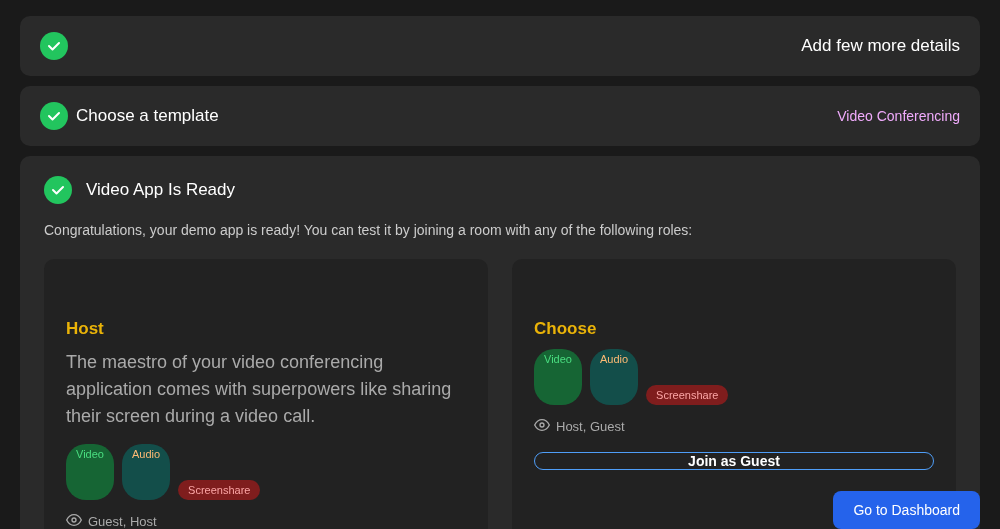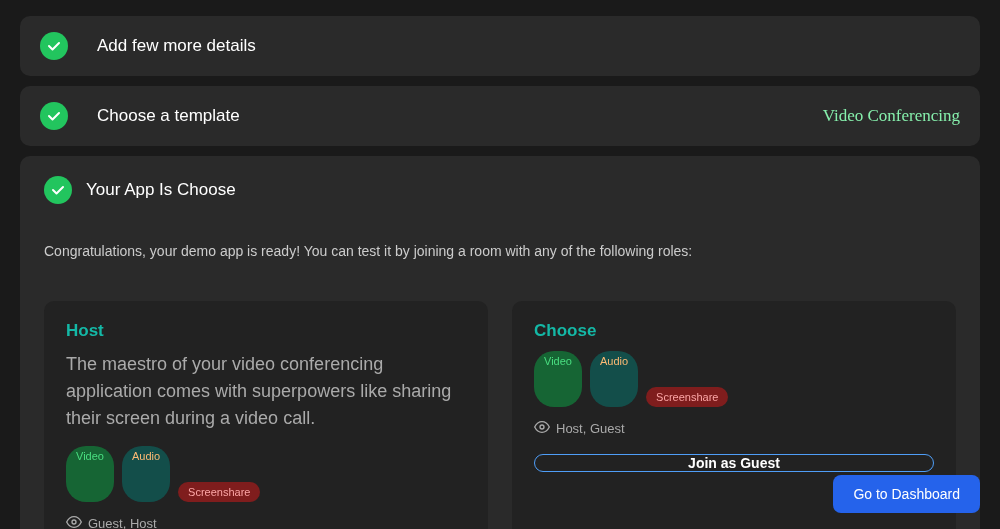--- a/index.html
+++ b/index.html
@@ -19,21 +19,22 @@
       flex-direction: column;
       gap: 10px;
     }
 
     .step-card {
       background: #2a2a2a;
       border-radius: 10px;
       padding: 16px 20px;
       display: flex;
       align-items: center;
-      gap: 29px;
+      gap: 8px;
+      justify-content: space-between;
     }
 
     .step-card.expanded {
       flex-direction: column;
       align-items: flex-start;
       padding: 20px 24px 24px;
     }
 
     .step-header {
       display: flex;
@@ -59,23 +60,22 @@
     }
 
     .step-title {
       font-size: 17px;
       font-weight: 500;
       color: #fff;
     }
 
     .step-subtitle {
       margin-left: auto;
-      color: #86efac;
-      font-size: 17px;
-      font-family: Liberation Serif, serif;
+      color: #f0abfc;
+      font-size: 14px;
     }
 
     .step-description {
       font-size: 14px;
       color: #ccc;
       margin-top: 8px;
       line-height: 1.5;
     }
 
     .roles-container {
@@ -88,22 +88,23 @@
     .role-card {
       flex: 1;
       background: #222;
       border-radius: 10px;
       padding: 20px 22px 22px;
     }
 
     .role-title {
       font-size: 17px;
       font-weight: 600;
-      color: #14b8a6;
+      color: #eab308;
       margin-bottom: 10px;
+      margin-top: 40px;
     }
 
     .role-description {
       font-size: 18px;
       color: #aaa;
       line-height: 1.5;
       margin-bottom: 14px;
     }
 
     .tags-row {
@@ -157,21 +158,21 @@
       border-radius: 16px;
       color: #fff;
       font-size: 14px;
       font-weight: 700;
       cursor: pointer;
       transition: background 0.15s;
     }
 
     .dashboard-button-container {
       position: absolute;
-      bottom: 16px;
+      bottom: 0;
       right: 20px;
       padding-left: 12px;
     }
 
     .dashboard-button {
       background: #2563eb;
       color: #fff;
       border: none;
       padding: 11px 20px;
       border-radius: 8px;
@@ -204,21 +205,21 @@
     <span class="step-subtitle">Video Conferencing</span>
   </div>
 
   <div class="step-card expanded">
     <div class="step-header">
       <div class="check-icon">
         <svg viewBox="0 0 16 16" fill="none" xmlns="http://www.w3.org/2000/svg">
           <path d="M3 8l3.5 3.5L13 5" stroke="white" stroke-width="2" stroke-linecap="round" stroke-linejoin="round"></path>
         </svg>
       </div>
-      <span class="step-title">Your App Is Choose</span>
+      <span class="step-title">Video App Is Ready</span>
     </div>
 
     <p class="step-description">Congratulations, your demo app is ready! You can test it by joining a room with any of the following roles:</p>
 
     <div class="roles-container">
 
       <div class="role-card">
         <div class="role-title">Host</div>
         <div class="role-description">The maestro of your video conferencing application comes with superpowers like sharing their screen during a video call.</div>
         <div class="tags-row">

